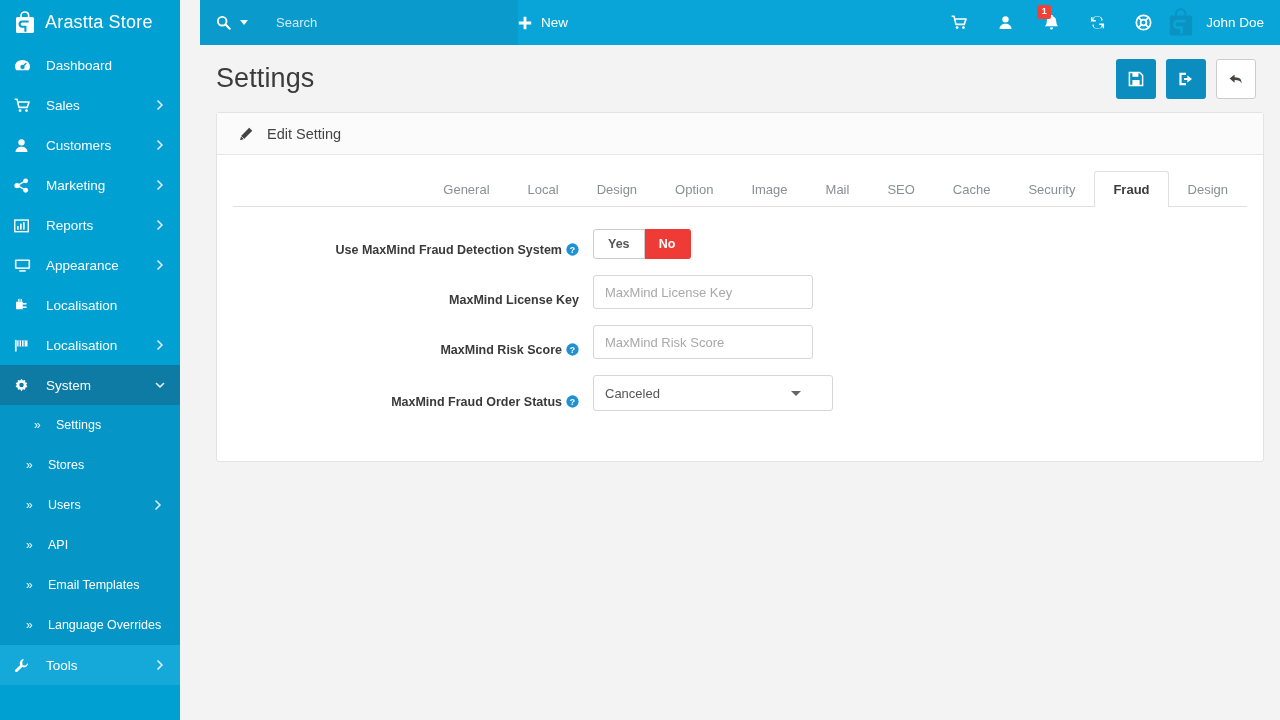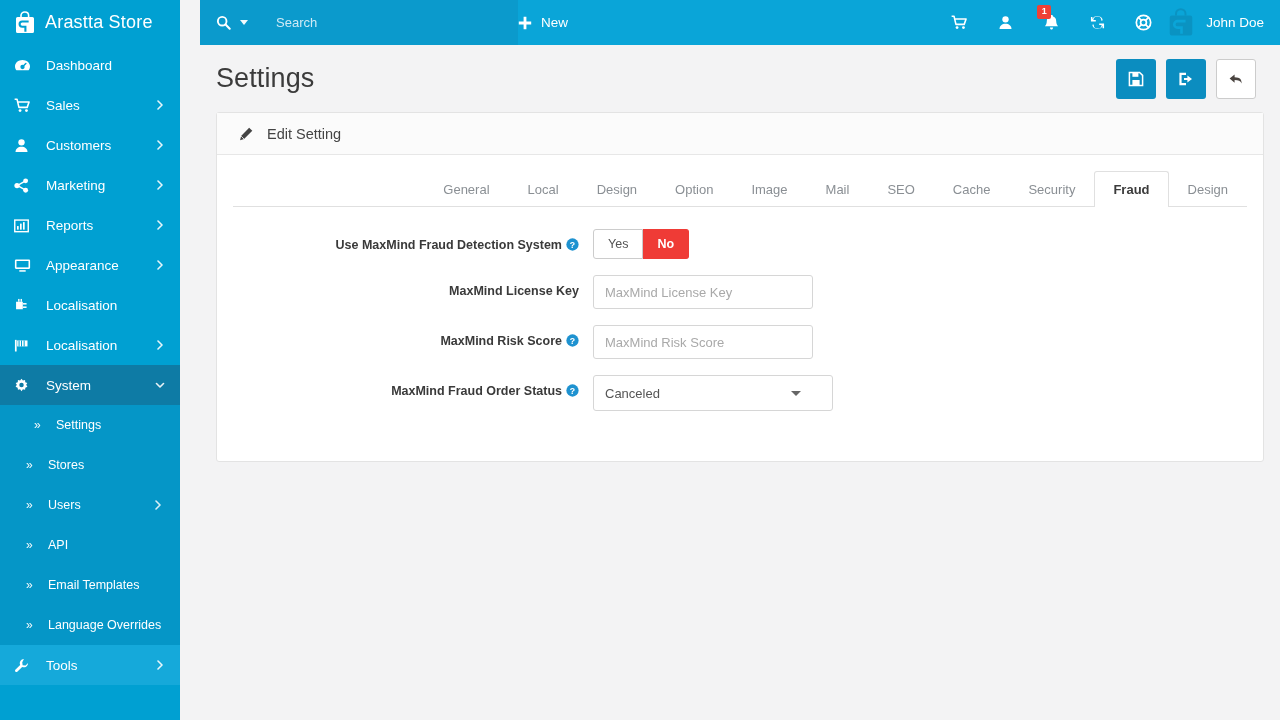--- a/index.html
+++ b/index.html
@@ -233,21 +233,21 @@
     font-weight: 700;
     background: #fff;
     border-color: #e0e0e0;
   }
 
   .form {
     padding: 22px 16px 34px 16px;
   }
   .frow {
     display: flex;
-    align-items: flex-start;
+    align-items: flex-end;
     margin-bottom: 16px;
   }
   .flabel {
     width: 360px;
     flex: 0 0 auto;
     text-align: right;
     padding-right: 14px;
     padding-top: 8px;
     font-size: 12.5px;
     font-weight: 700;
@@ -265,20 +265,21 @@
   .tgl {
     min-width: 46px;
     padding: 7px 14px;
     font-size: 12.5px;
     text-align: center;
     border: 1px solid #ccc;
     background: #fff;
     color: #555;
     cursor: pointer;
     font-family: "Liberation Sans", sans-serif;
+    font-weight: bold;
   }
   .tgl:first-child { border-radius: 3px 0 0 3px; }
   .tgl:last-child { border-radius: 0 3px 3px 0; border-left: 0; }
   .tgl.on-red {
     background: #ef3b36;
     border-color: #ef3b36;
     color: #fff;
     font-weight: 700;
   }
   .ftext {

